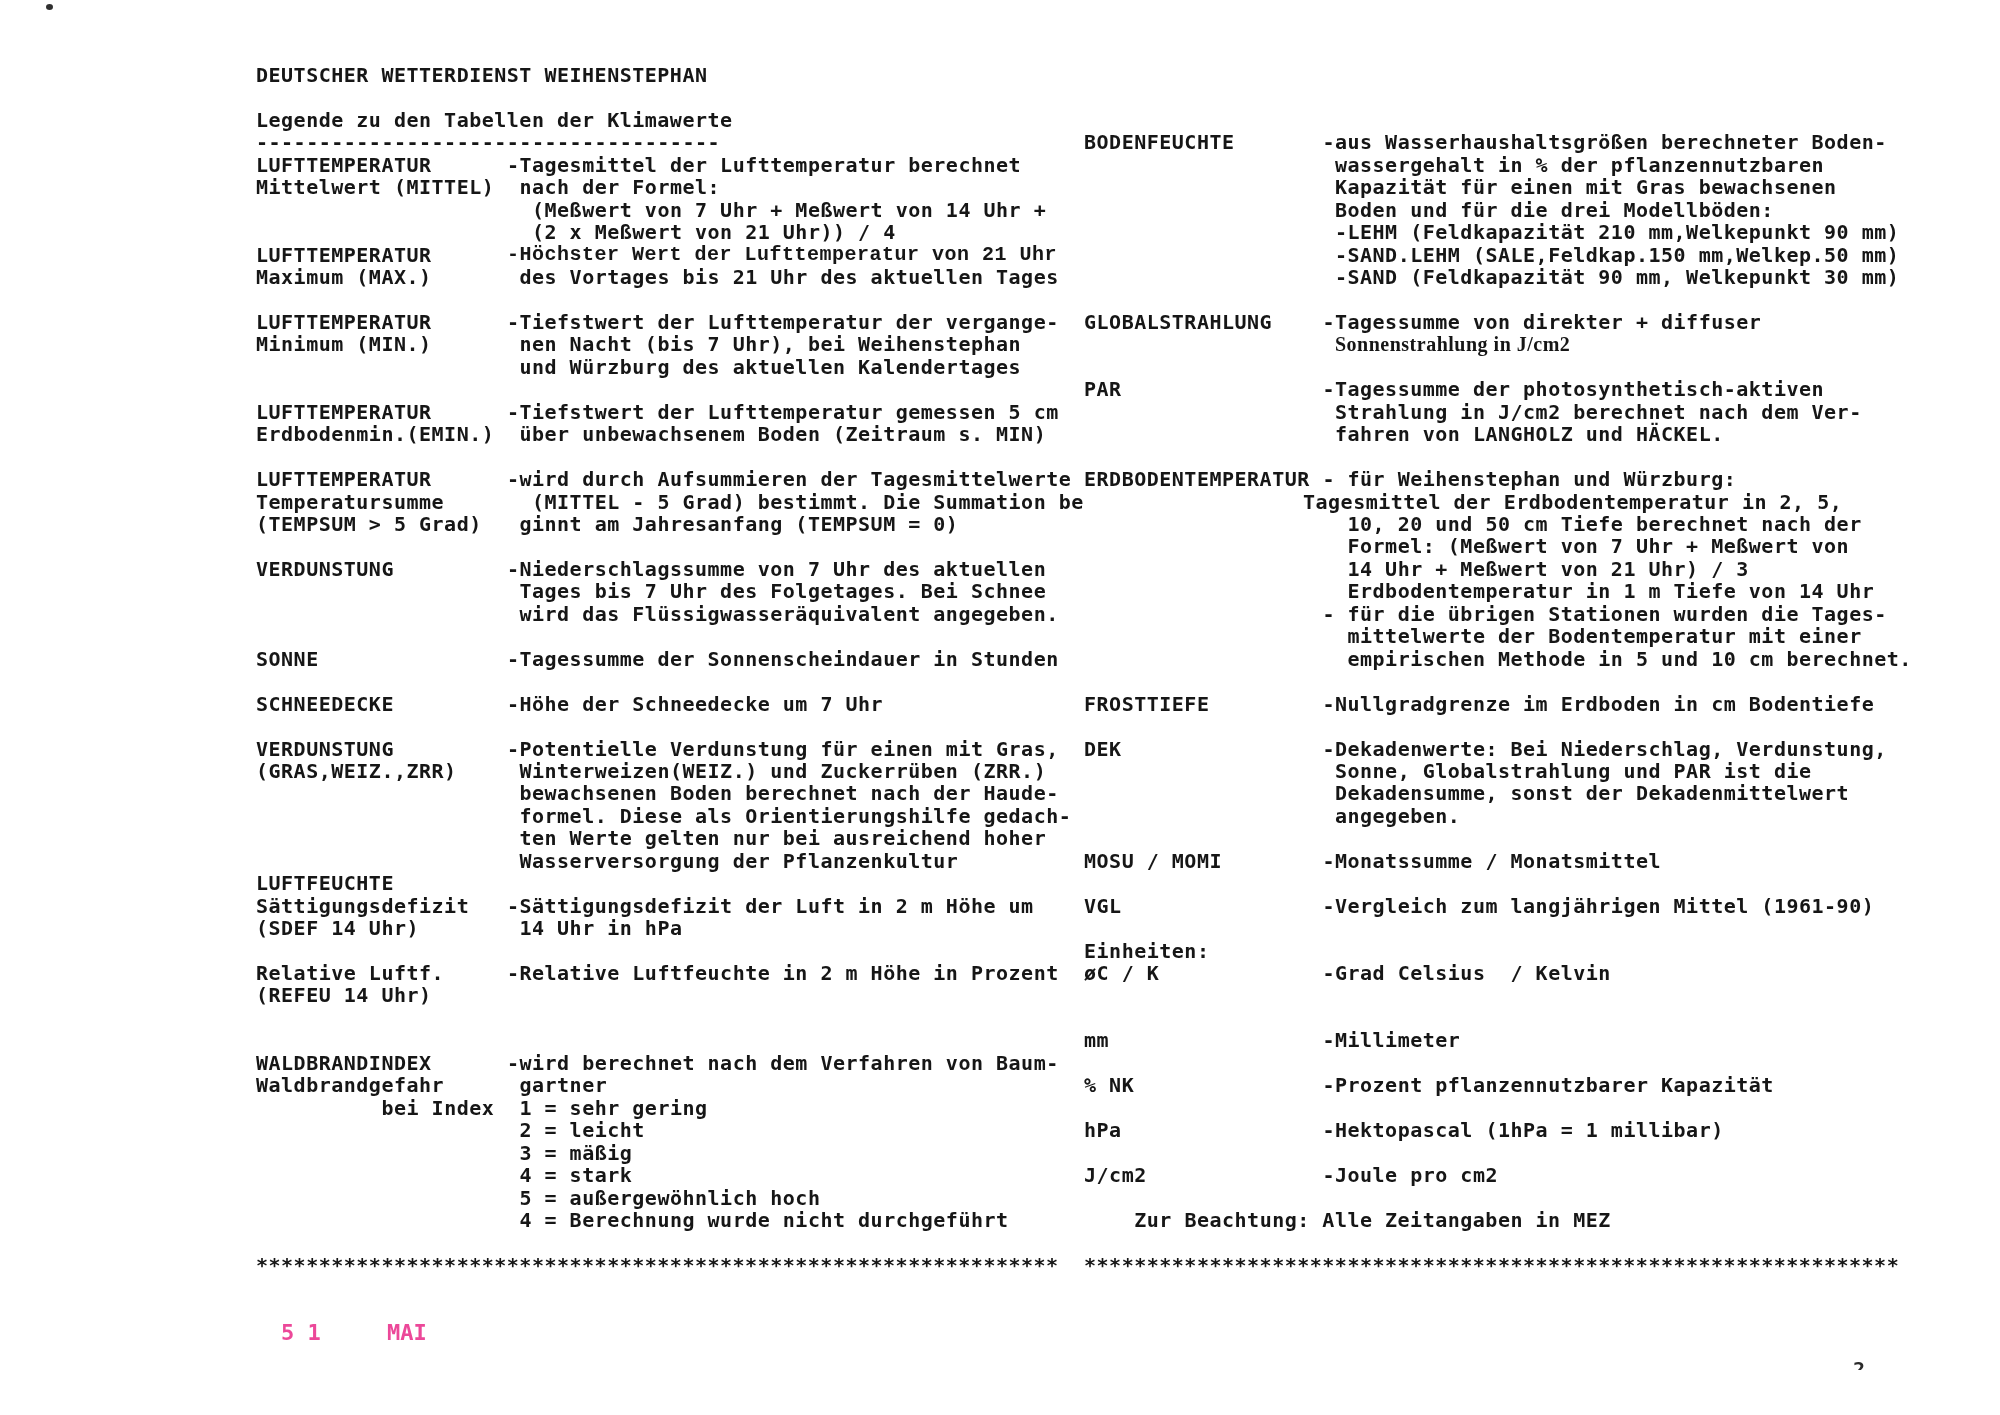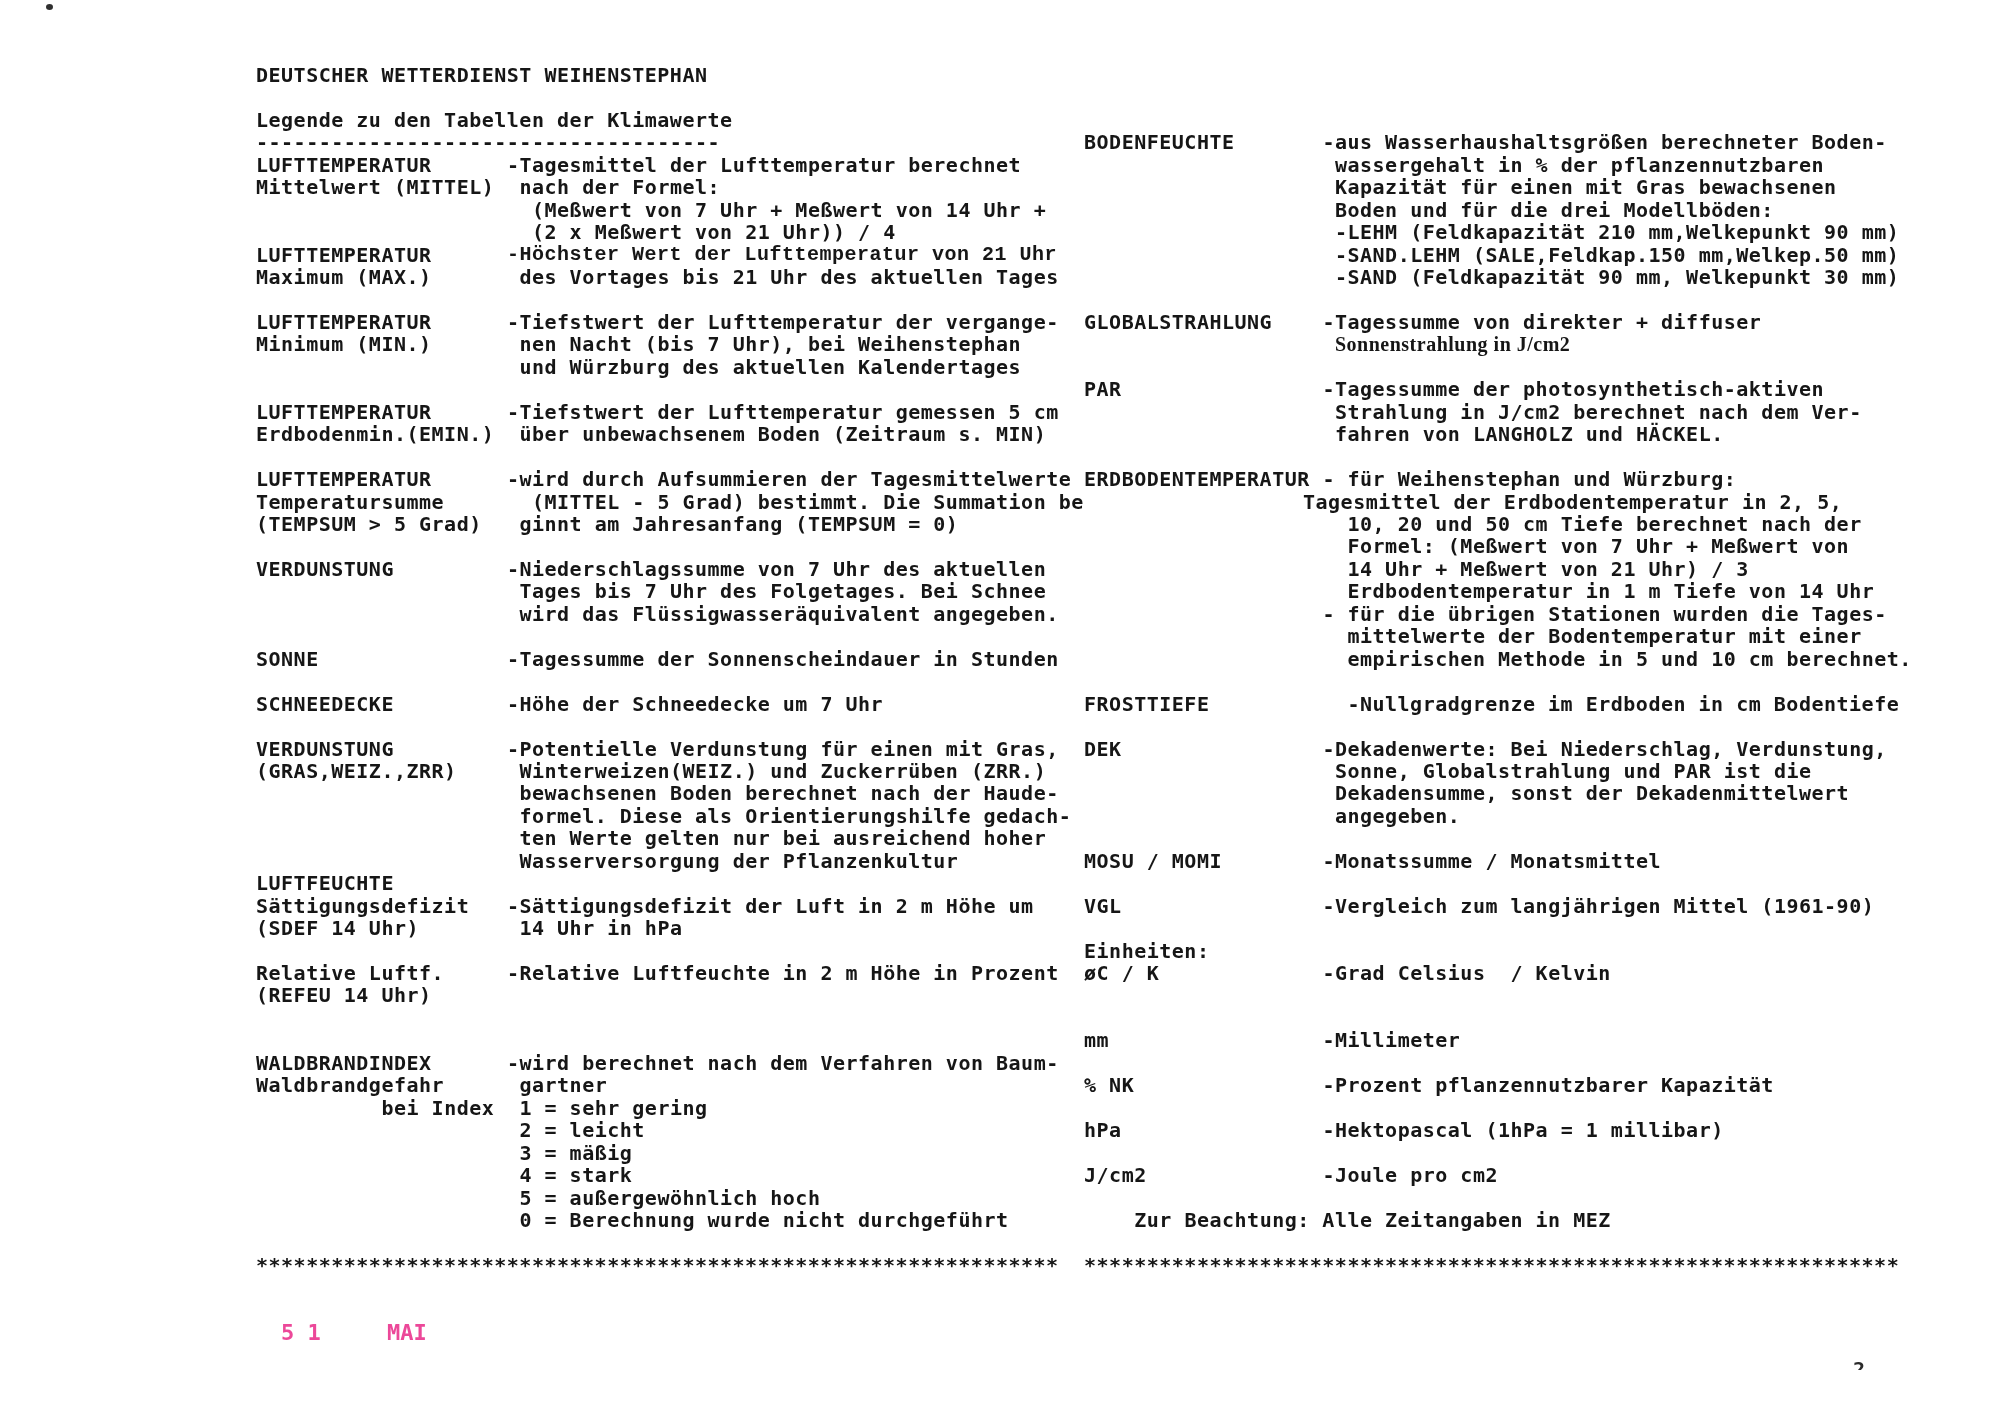--- a/index.html
+++ b/index.html
@@ -75,21 +75,21 @@
       <span class="seg" style="left: 1347.5px; top: 580.35px;">Erdbodentemperatur in 1 m Tiefe von 14 Uhr</span>
       <span class="seg" style="left: 519.466px; top: 602.8px;">wird das Flüssigwasseräquivalent angegeben.</span>
       <span class="seg" style="left: 1322.41px; top: 602.8px;">- für die übrigen Stationen wurden die Tages-</span>
       <span class="seg" style="left: 1347.5px; top: 625.25px;">mittelwerte der Bodentemperatur mit einer</span>
       <span class="seg" style="left: 256px; top: 647.7px;">SONNE</span>
       <span class="seg" style="left: 506.92px; top: 647.7px;">-Tagessumme der Sonnenscheindauer in Stunden</span>
       <span class="seg" style="left: 1347.5px; top: 647.7px;">empirischen Methode in 5 und 10 cm berechnet.</span>
       <span class="seg" style="left: 256px; top: 692.6px;">SCHNEEDECKE</span>
       <span class="seg" style="left: 506.92px; top: 692.6px;">-Höhe der Schneedecke um 7 Uhr</span>
       <span class="seg" style="left: 1084.04px; top: 692.6px;">FROSTTIEFE</span>
-      <span class="seg" style="left: 1322.41px; top: 692.6px; margin-left: 25px;">-Nullgradgrenze im Erdboden in cm Bodentiefe</span>
+      <span class="seg" style="left: 1322.41px; top: 692.6px;">-Nullgradgrenze im Erdboden in cm Bodentiefe</span>
       <span class="seg" style="left: 256px; top: 737.5px;">VERDUNSTUNG</span>
       <span class="seg" style="left: 506.92px; top: 737.5px;">-Potentielle Verdunstung für einen mit Gras,</span>
       <span class="seg" style="left: 1084.04px; top: 737.5px;">DEK</span>
       <span class="seg" style="left: 1322.41px; top: 737.5px; text-align: right;">-Dekadenwerte: Bei Niederschlag, Verdunstung,</span>
       <span class="seg" style="left: 256px; top: 759.95px;">(GRAS,WEIZ.,ZRR)</span>
       <span class="seg" style="left: 519.466px; top: 759.95px;">Winterweizen(WEIZ.) und Zuckerrüben (ZRR.)</span>
       <span class="seg" style="left: 1334.96px; top: 759.95px;">Sonne, Globalstrahlung und PAR ist die</span>
       <span class="seg" style="left: 519.466px; top: 782.4px;">bewachsenen Boden berechnet nach der Haude-</span>
       <span class="seg" style="left: 1334.96px; top: 782.4px;">Dekadensumme, sonst der Dekadenmittelwert</span>
       <span class="seg" style="left: 519.466px; top: 804.85px;">formel. Diese als Orientierungshilfe gedach-</span>
@@ -122,20 +122,20 @@
       <span class="seg" style="left: 381.46px; top: 1096.7px;">bei Index</span>
       <span class="seg" style="left: 519.466px; top: 1096.7px;">1 = sehr gering</span>
       <span class="seg" style="left: 519.466px; top: 1119.15px;">2 = leicht</span>
       <span class="seg" style="left: 1084.04px; top: 1119.15px;">hPa</span>
       <span class="seg" style="left: 1322.41px; top: 1119.15px;">-Hektopascal (1hPa = 1 millibar)</span>
       <span class="seg" style="left: 519.466px; top: 1141.6px;">3 = mäßig</span>
       <span class="seg" style="left: 519.466px; top: 1164.05px;">4 = stark</span>
       <span class="seg" style="left: 1084.04px; top: 1164.05px;">J/cm2</span>
       <span class="seg" style="left: 1322.41px; top: 1164.05px;">-Joule pro cm2</span>
       <span class="seg" style="left: 519.466px; top: 1186.5px;">5 = außergewöhnlich hoch</span>
-      <span class="seg" style="left: 519.466px; top: 1208.95px;">0 = Berechnung wurde nicht durchgeführt</span>
+      <span class="seg" style="left: 519.466px; top: 1208.95px;">4 = Berechnung wurde nicht durchgeführt</span>
       <span class="seg" style="left: 1134.22px; top: 1208.95px;">Zur Beachtung: Alle Zeitangaben in MEZ</span>
       <span class="seg" style="left: 256px; top: 1253.85px;">****************************************************************</span>
       <span class="seg" style="left: 1084.04px; top: 1253.85px;">*****************************************************************</span>
     </div>
   <div class="footer">5 1     MAI</div>
   <div class="corner"><span>2</span></div>
 </div>
 
 </body></html>

